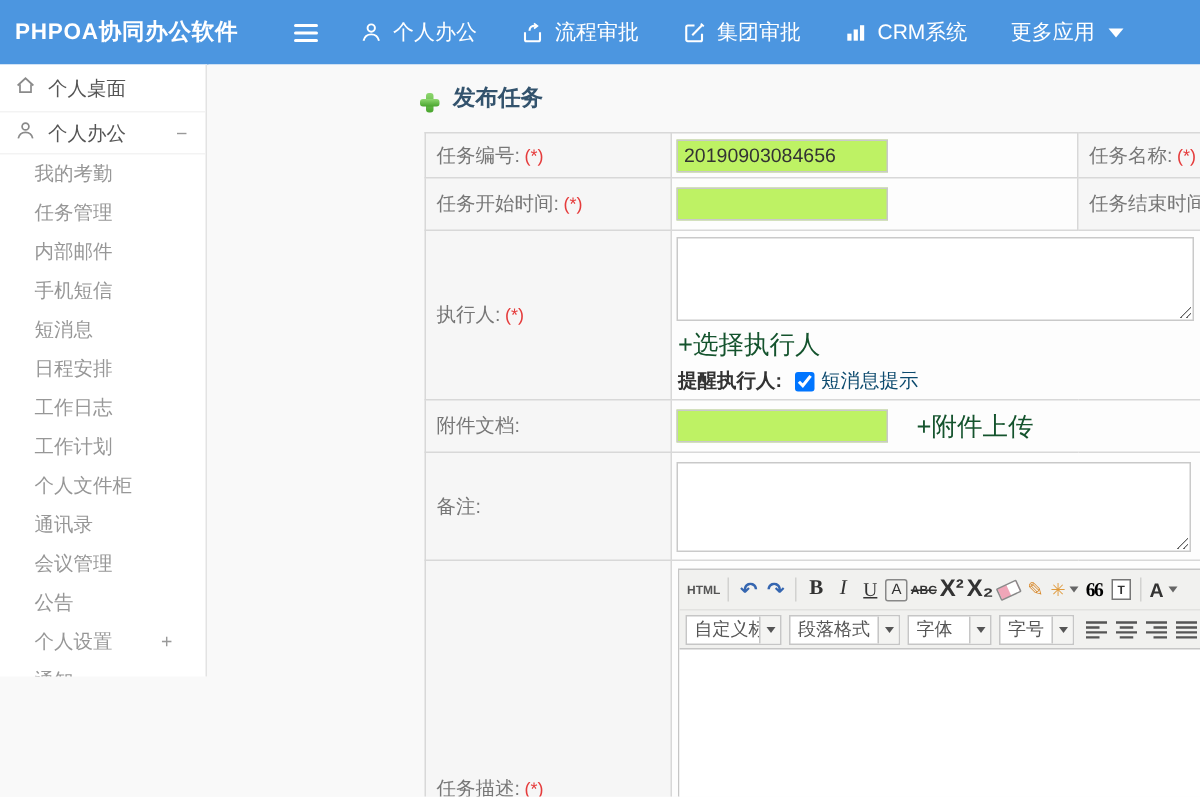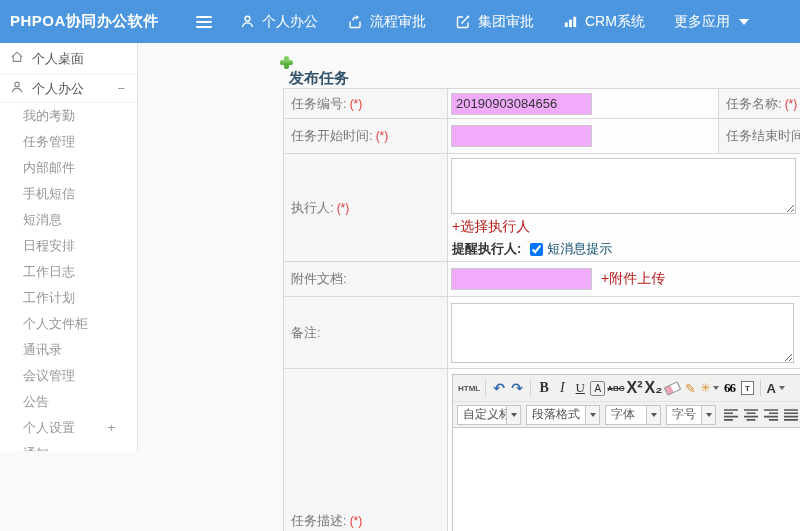--- a/index.html
+++ b/index.html
@@ -41,48 +41,48 @@
     height:26px; line-height:26px; padding-left:23px;
     font-size:13px; color:#979797; cursor:pointer; position:relative;
     white-space:nowrap;
   }
   .toggle { position:absolute; color:#999; font-size:13px; }
   .toggle.parent-t { right:12px; }
   .toggle.child-t  { right:22px; }
 
   
   .content { position:absolute; left:139px; top:43px; width:661px; height:488px; background:#f9f9f9; }
-  .page-header { position:absolute; left:141px; top:13px; display:flex; align-items:flex-start;flex-direction:column; }
+  .page-header { position:absolute; left:141px; top:13px; display:flex; align-items:flex-end; }
   .plus-icon { position:relative; width:13px; height:13px; }
   .plus-icon::before, .plus-icon::after {
     content:""; position:absolute; background:linear-gradient(180deg,#8ed76f,#49a52e); border-radius:2px;
   }
   .plus-icon::before { left:4px; top:0; width:5px; height:13px; }
   .plus-icon::after  { left:0; top:4px; width:13px; height:5px; }
   .page-title { margin-left:9px; font-size:15px; font-weight:bold; color:#33536d; }
 
   
   .form-table { position:absolute; left:144px; top:45px; width:640px; border-collapse:collapse; table-layout:fixed; }
   .form-table td { border:1px solid #d8d8d8; vertical-align:middle; }
   td.lab { background:#f6f6f6; color:#777; font-size:13px; padding-left:7px; white-space:nowrap; }
   td.inp { background:#fdfdfd; padding:3px 0 3px 3px; }
   .req { color:#e53c3c; font-style:normal; font-size:12px; margin-left:3px; }
-  .txt { height:22px; border:1px solid #c9c9c9; background:#f0abfc; font-size:13px; padding:0 4px; outline:none; font-family:inherit; color:#333; }
+  .txt { height:22px; border:1px solid #c9c9c9; background:#bef264; font-size:13px; padding:0 4px; outline:none; font-family:inherit; color:#333; }
   .w140 { width:141px; }
   .ta { display:block; border:1px solid #c9c9c9; background:#fff; outline:none; font-family:inherit; font-size:13px; padding:2px; }
   .ta1 { width:345px; height:56px; margin:1px 0 2px 0; }
   .ta2 { width:343px; height:60px; }
-  .link { color:#b91c1c; font-size:14px; cursor:pointer; display:inline-block; }
+  .link { color:#14532d; font-size:17px; cursor:pointer; display:inline-block; }
   .sel-exec { margin:2px 0 1px 1px; }
   .remind-row { display:flex; align-items:center; margin:3px 0 0 1px; font-size:13px; }
   .remind-row b { color:#333; font-weight:bold; }
   .remind-row input { margin:0 4px 0 9px; width:13px; height:13px; }
   .remind-row .opt { color:#0c4a6e; }
   .attach-row { display:flex; align-items:center; }
-  .attach-row .link { margin-left:9px; }
+  .attach-row .link { margin-left:19px; }
   td.desc-lab { vertical-align:top; padding-top:143px; }
 
   
   .editor { margin:2px 0 0 1px; width:354px; border:1px solid #c6c6c6; background:#fff; }
   .tb { display:flex; align-items:center; background:#f1f1ef; padding:0 4px; overflow:hidden; }
   .tb1 { height:26px; }
   .tb2 { height:26px; border-top:1px solid #e2e2e0; }
   .editor .edit-area { height:116px; background:#fff; border-top:1px solid #c6c6c6; cursor:text; }
   .tbtn { display:inline-flex; align-items:center; justify-content:center; height:20px; min-width:16px; margin:0 1px;
           font-size:12px; color:#333; cursor:pointer; border-radius:2px; }

